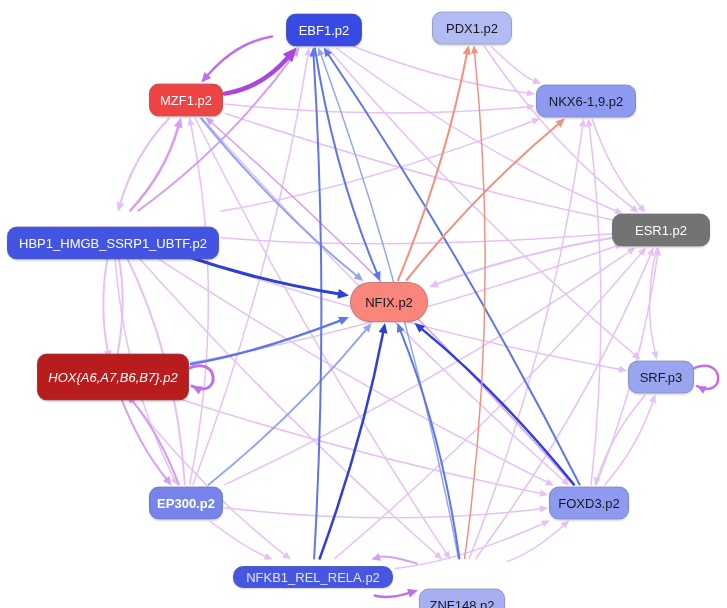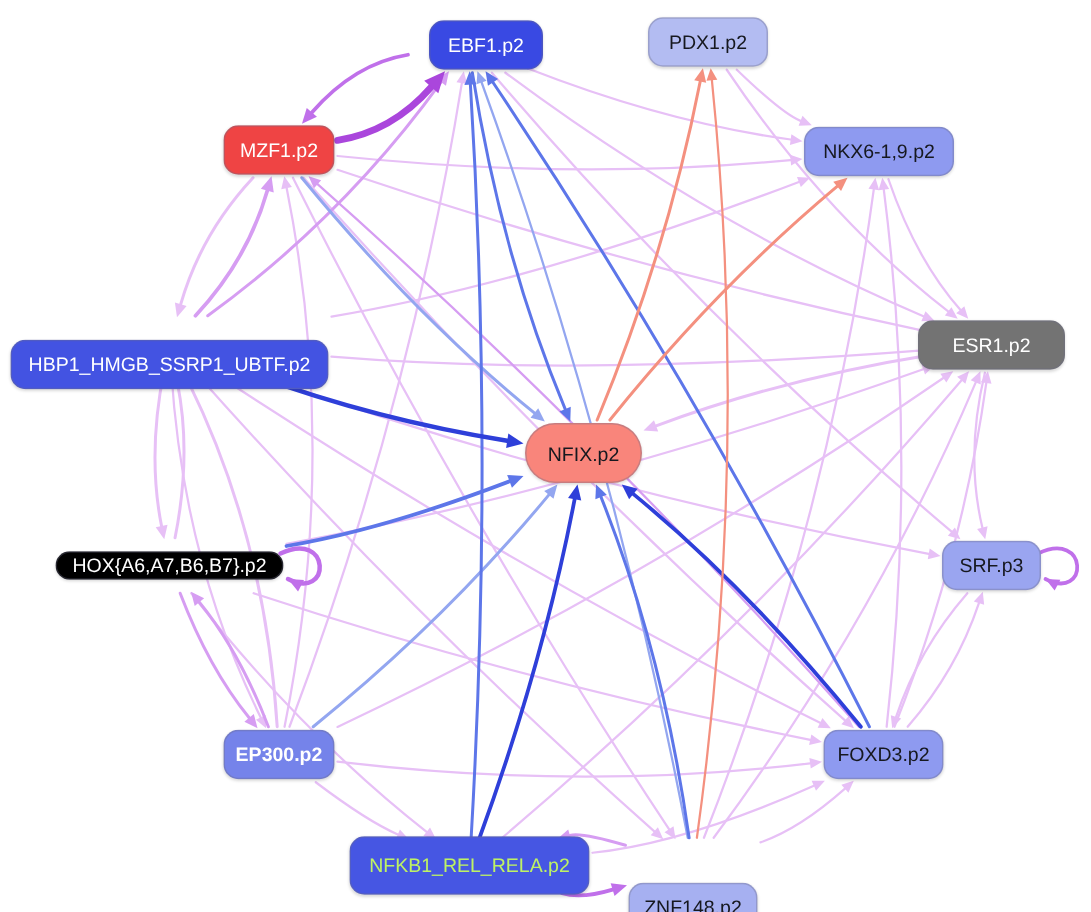--- a/index.html
+++ b/index.html
@@ -155,20 +155,20 @@
       <polygon points="697,386 706.9,386.5 703.1,393.7" fill="#c070ea"></polygon>
     </svg>
   <div id="node-layer">
       <div class="node" style="left: 324px; top: 30px; width: 76px; height: 33px; background: rgb(57, 73, 227); color: rgb(255, 255, 255);">EBF1.p2</div>
       <div class="node" style="left: 472px; top: 28px; width: 80px; height: 33px; background: rgb(179, 188, 242); color: rgb(22, 24, 31);">PDX1.p2</div>
       <div class="node" style="left: 186px; top: 100px; width: 74px; height: 33px; background: #ef4444; color: rgb(255, 255, 255);">MZF1.p2</div>
       <div class="node" style="left: 586px; top: 101px; width: 100px; height: 33px; background: rgb(142, 154, 240); color: rgb(22, 24, 31);">NKX6-1,9.p2</div>
       <div class="node" style="left: 113px; top: 229px; width: 212px; height: 33px; background: rgb(67, 83, 226); color: rgb(255, 255, 255); margin-top: 14px;">HBP1_HMGB_SSRP1_UBTF.p2</div>
       <div class="node" style="left: 661px; top: 230px; width: 98px; height: 33px; background: #737373; color: rgb(255, 255, 255);">ESR1.p2</div>
       <div class="node" style="left: 389px; top: 302px; width: 78px; height: 40px; background: rgb(249, 133, 123); color: rgb(22, 24, 31); border-radius: 20px;">NFIX.p2</div>
-      <div class="node" style="left: 113px; top: 377px; width: 152px; height: 19px; background: #000000; color: rgb(255, 255, 255);">HOX{A6,A7,B6,B7}.p2</div>
+      <div class="node" style="left: 113px; top: 377px; width: 152px; height: 47px; background: #b91c1c; color: rgb(255, 255, 255); font-style: italic;">HOX{A6,A7,B6,B7}.p2</div>
       <div class="node" style="left: 661px; top: 377px; width: 66px; height: 33px; background: rgb(154, 165, 240); color: rgb(22, 24, 31);">SRF.p3</div>
       <div class="node" style="left: 186px; top: 503px; width: 74px; height: 33px; background: rgb(117, 131, 234); color: rgb(255, 255, 255); font-weight: bold;">EP300.p2</div>
       <div class="node" style="left: 589px; top: 503px; width: 80px; height: 33px; background: rgb(142, 154, 240); color: rgb(22, 24, 31);">FOXD3.p2</div>
-      <div class="node" style="left: 313px; top: 577px; width: 160px; height: 39px; background: rgb(70, 86, 227); color: #bef264;">NFKB1_REL_RELA.p2</div>
+      <div class="node" style="left: 313px; top: 577px; width: 160px; height: 22px; background: rgb(70, 86, 227); color: #e5e5e5;">NFKB1_REL_RELA.p2</div>
       <div class="node" style="left: 462px; top: 577px; width: 86px; height: 33px; background: rgb(166, 176, 241); color: rgb(22, 24, 31); margin-top: 28px;">ZNF148.p2</div>
     </div>
 </div>
 
 </body></html>

